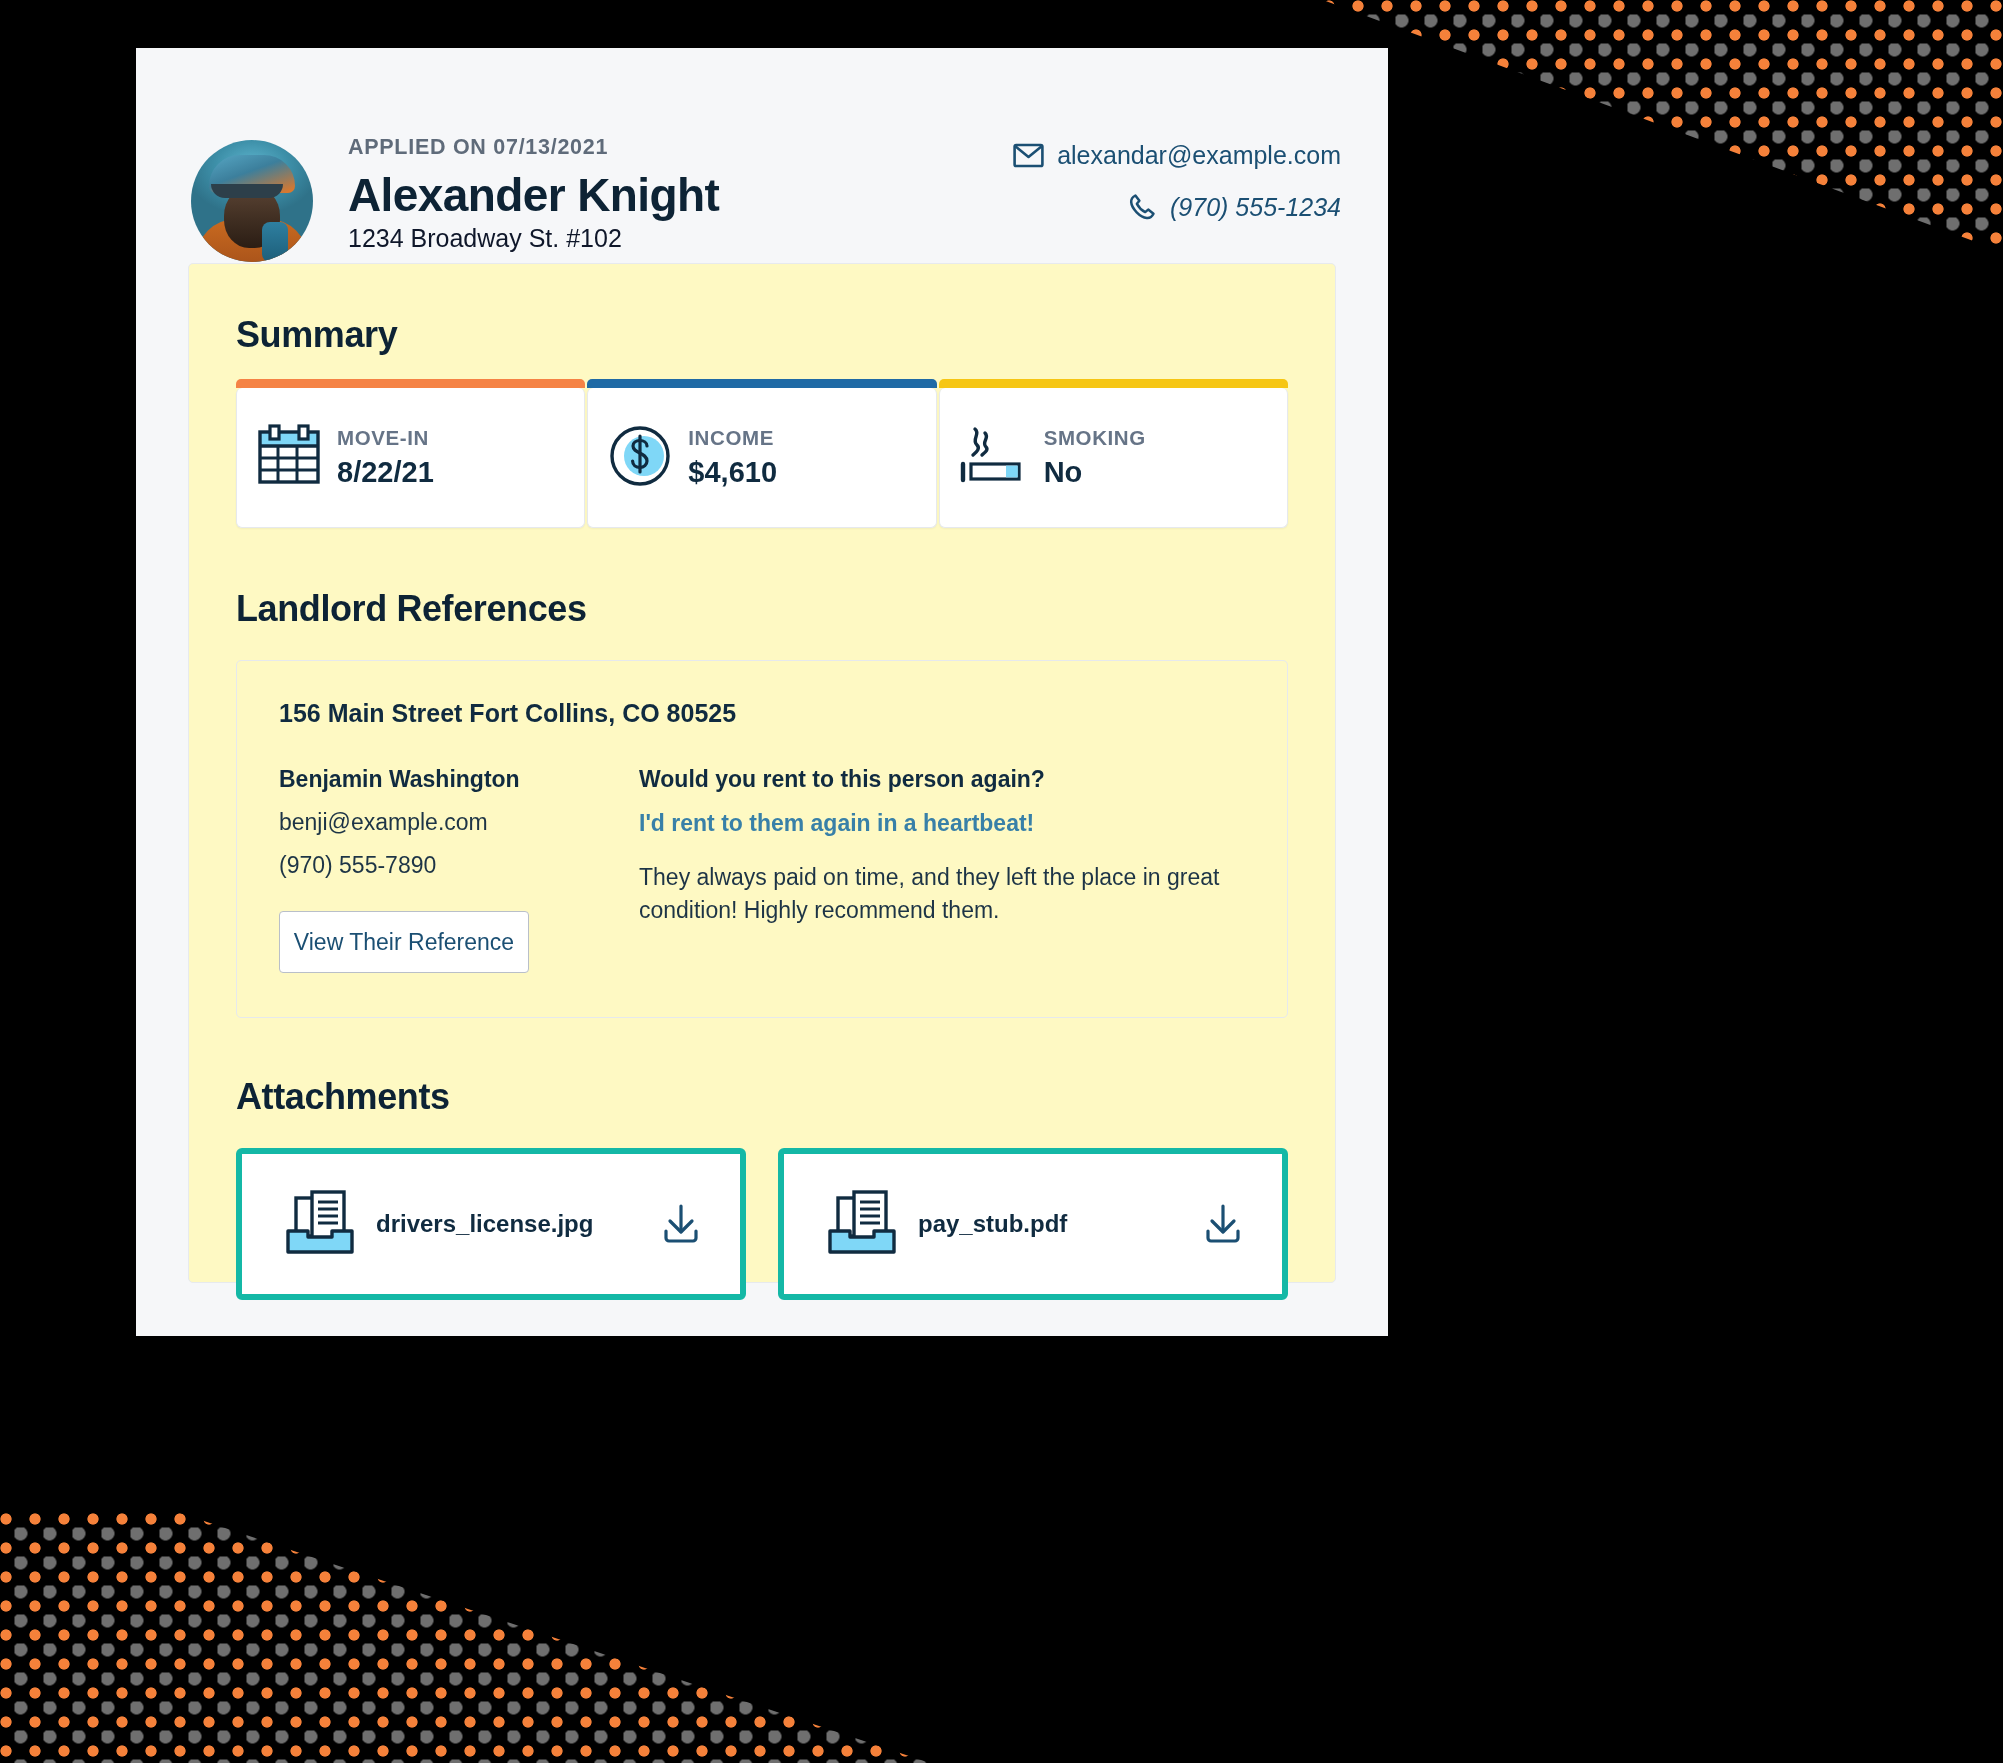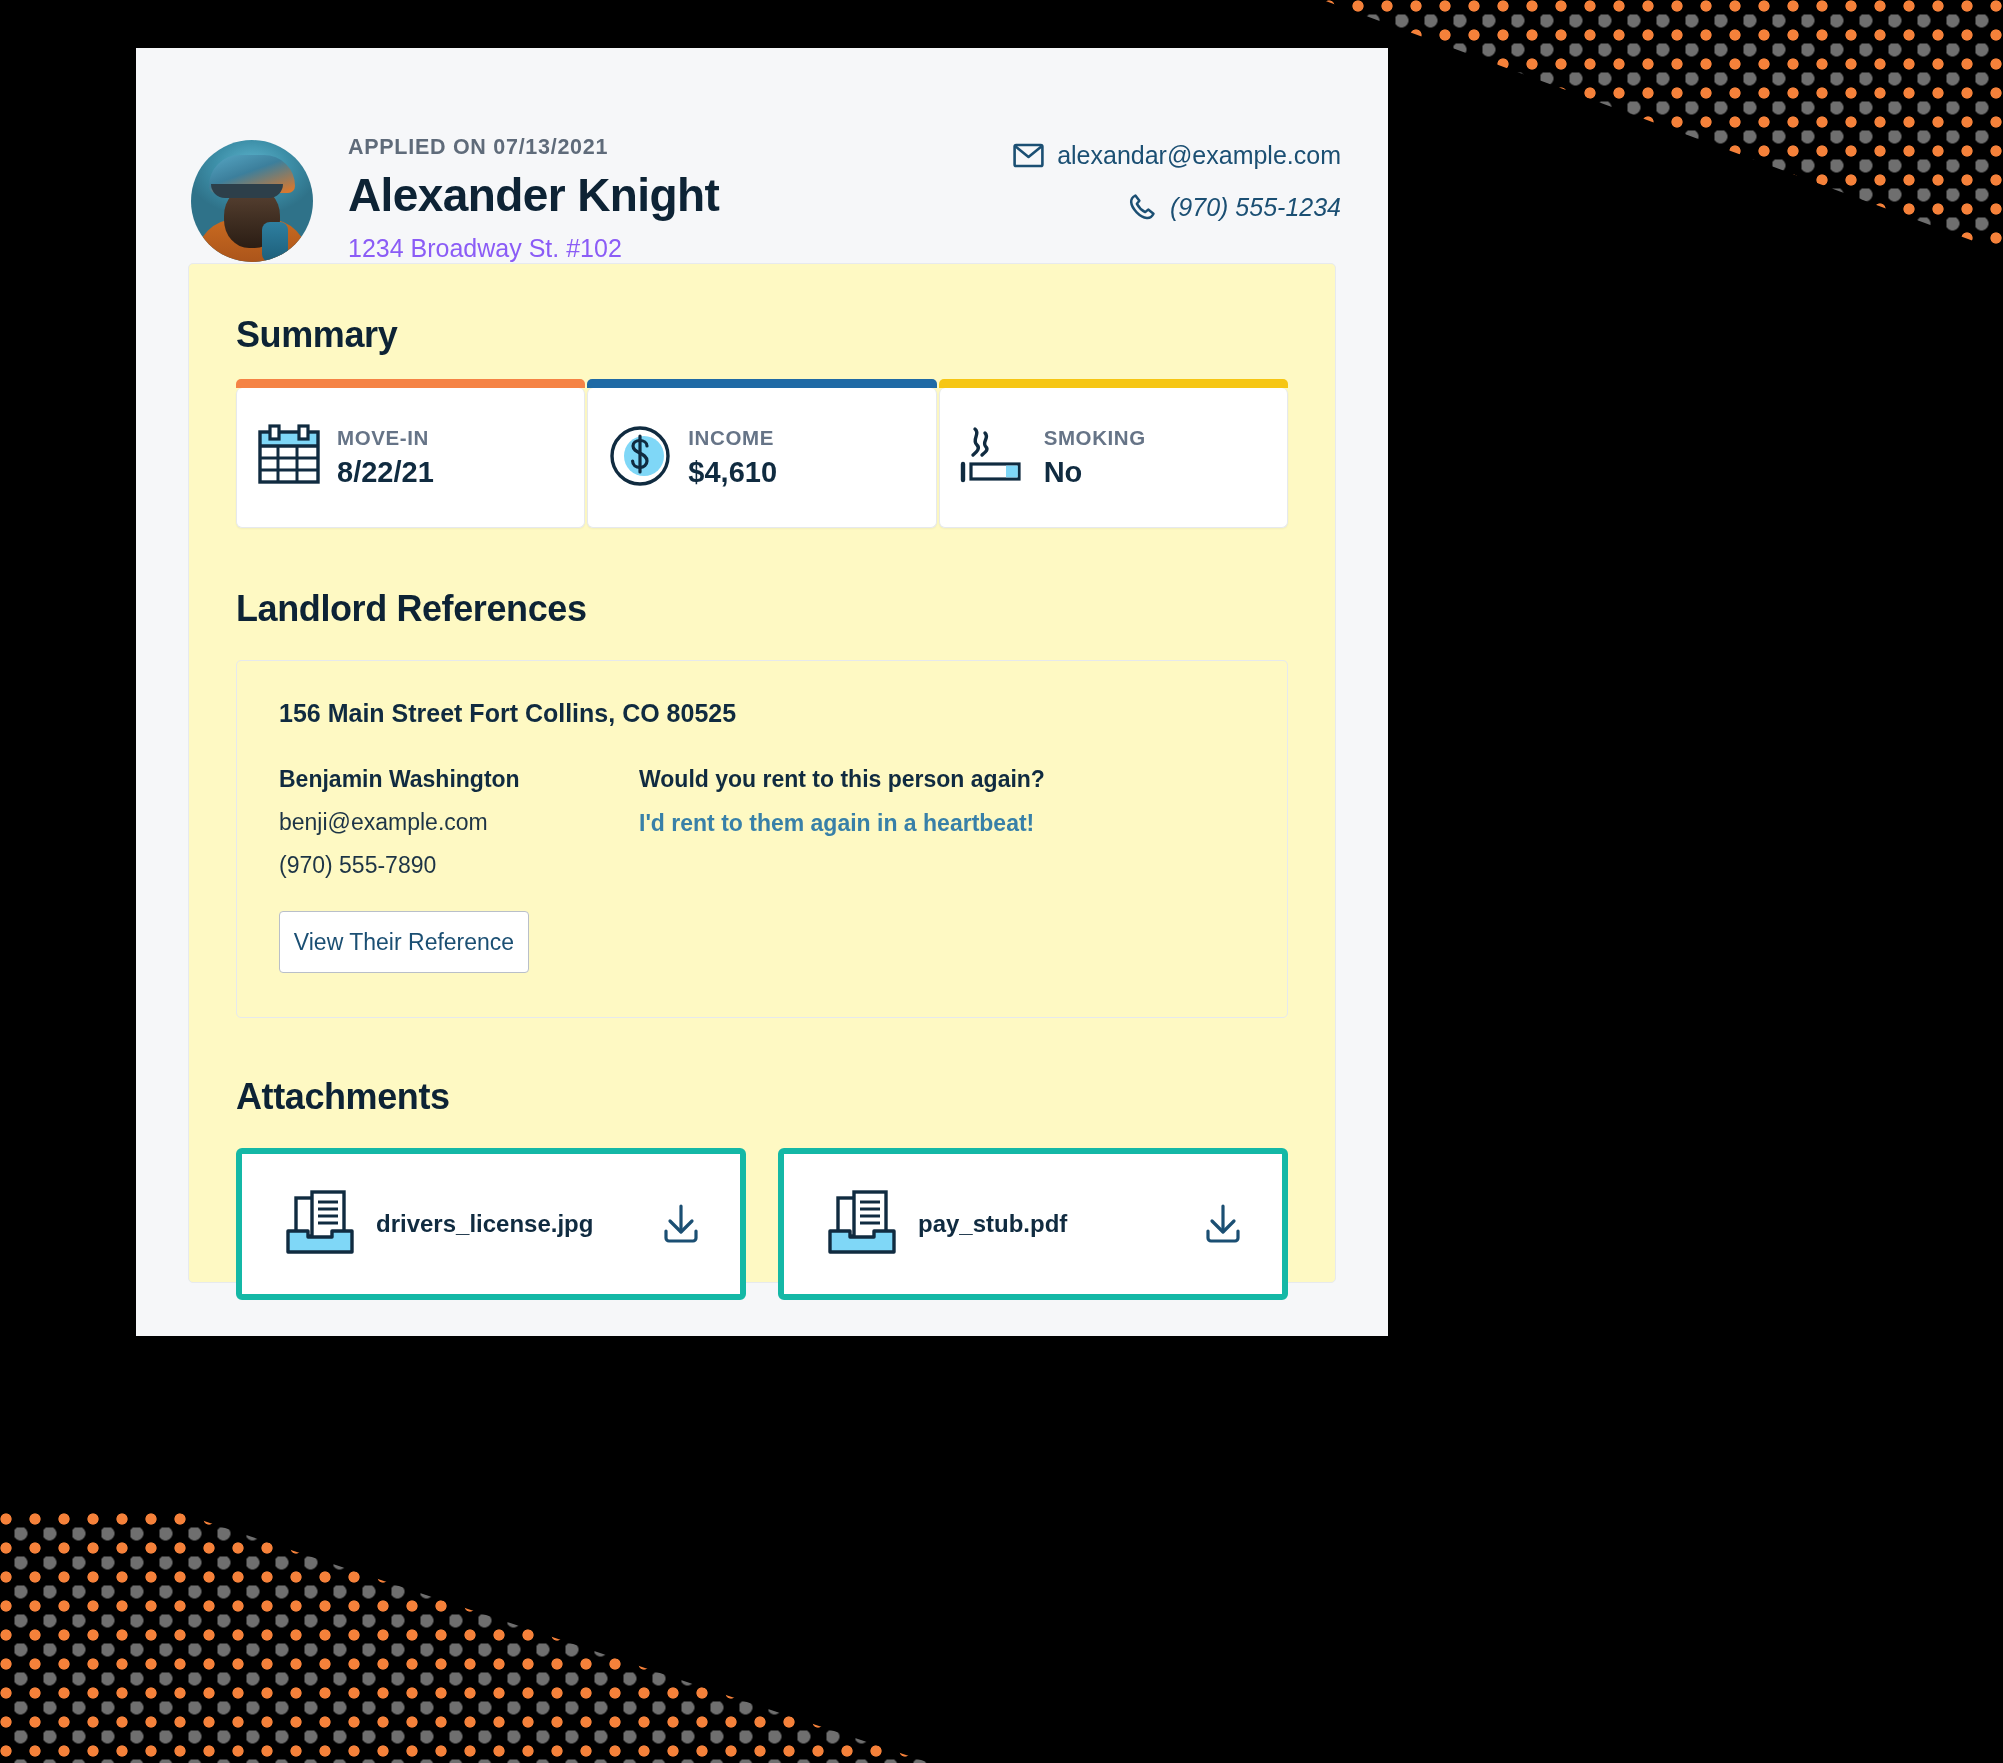--- a/index.html
+++ b/index.html
@@ -121,22 +121,22 @@
   #applicant-name {
     font-size: 46px;
     font-weight: 800;
     color: #0d2335;
     letter-spacing: -0.6px;
     margin-top: 11px;
     line-height: 1.05;
   }
   #applicant-address {
     font-size: 25px;
-    color: #8b5cf6;
-    margin-top: 15px;
+    color: #0f172a;
+    margin-top: 5px;
   }
 
   #contact-block {
     margin-left: auto;
     text-align: right;
     padding-top: 10px;
   }
   .contact-row {
     display: flex;
     align-items: center;
@@ -416,20 +416,21 @@
         <div class="ref-cols">
           <div class="ref-left">
             <div class="ref-name">Benjamin Washington</div>
             <div class="ref-contact">benji@example.com</div>
             <div class="ref-contact">(970) 555-7890</div>
             <button id="view-reference-button">View Their Reference</button>
           </div>
           <div class="ref-right">
             <div class="ref-question">Would you rent to this person again?</div>
             <div class="ref-answer">I'd rent to them again in a heartbeat!</div>
+            <div class="ref-note">They always paid on time, and they left the place in great condition! Highly recommend them.</div>
           </div>
         </div>
       </div>
 
       <div class="section-title" id="attachments-title">Attachments</div>
 
       <div id="attachment-list">
 
         <div class="attach-card">
           <span>

